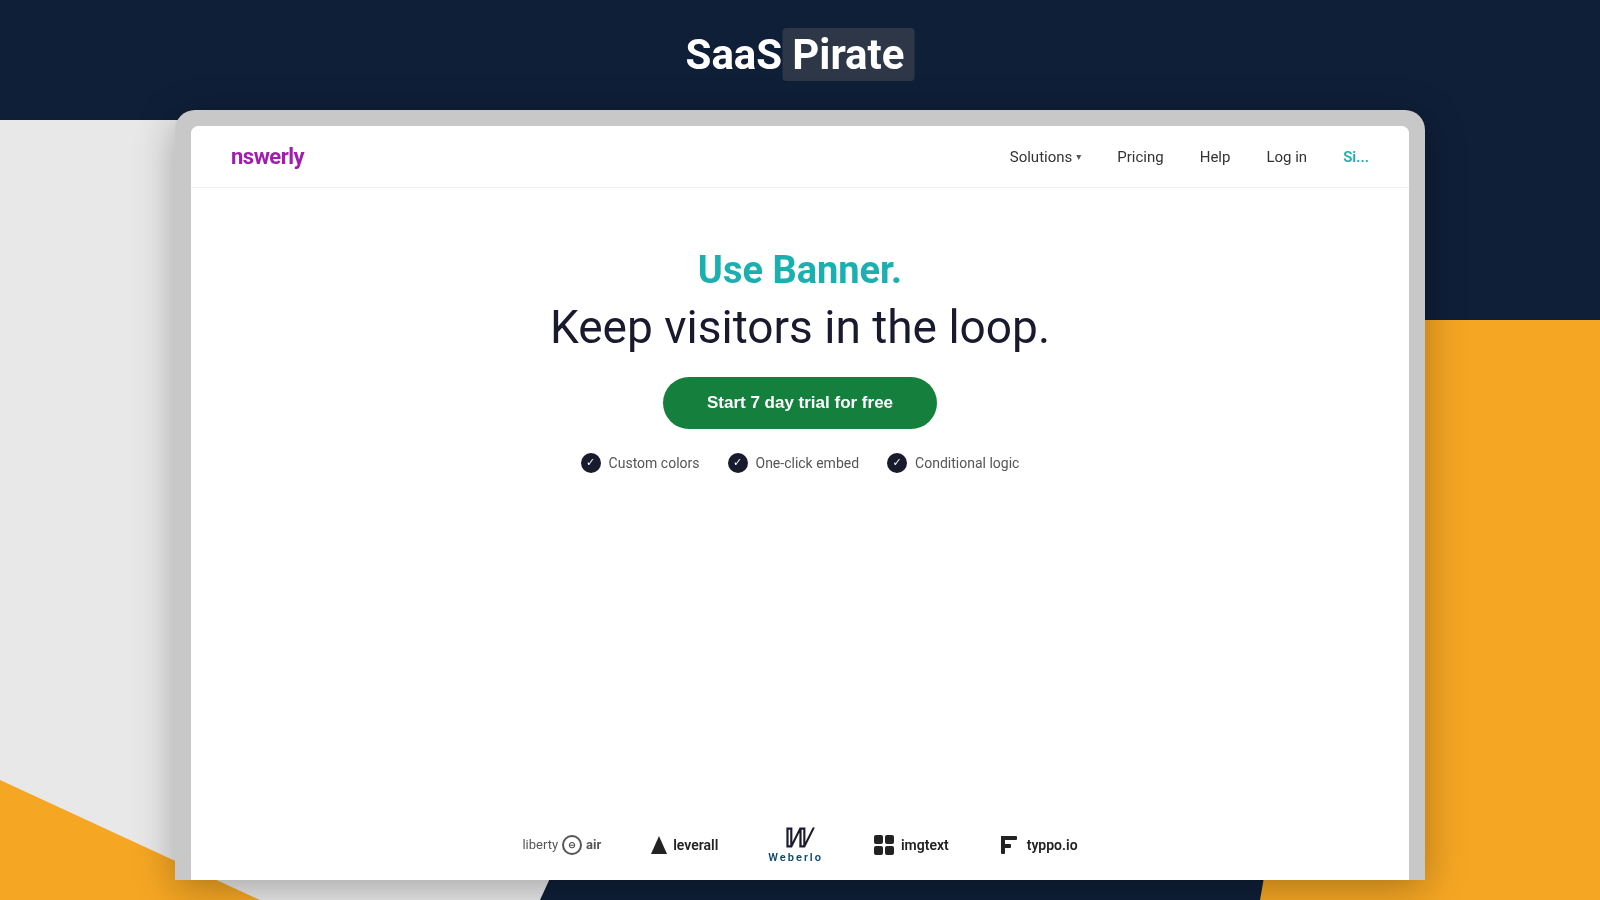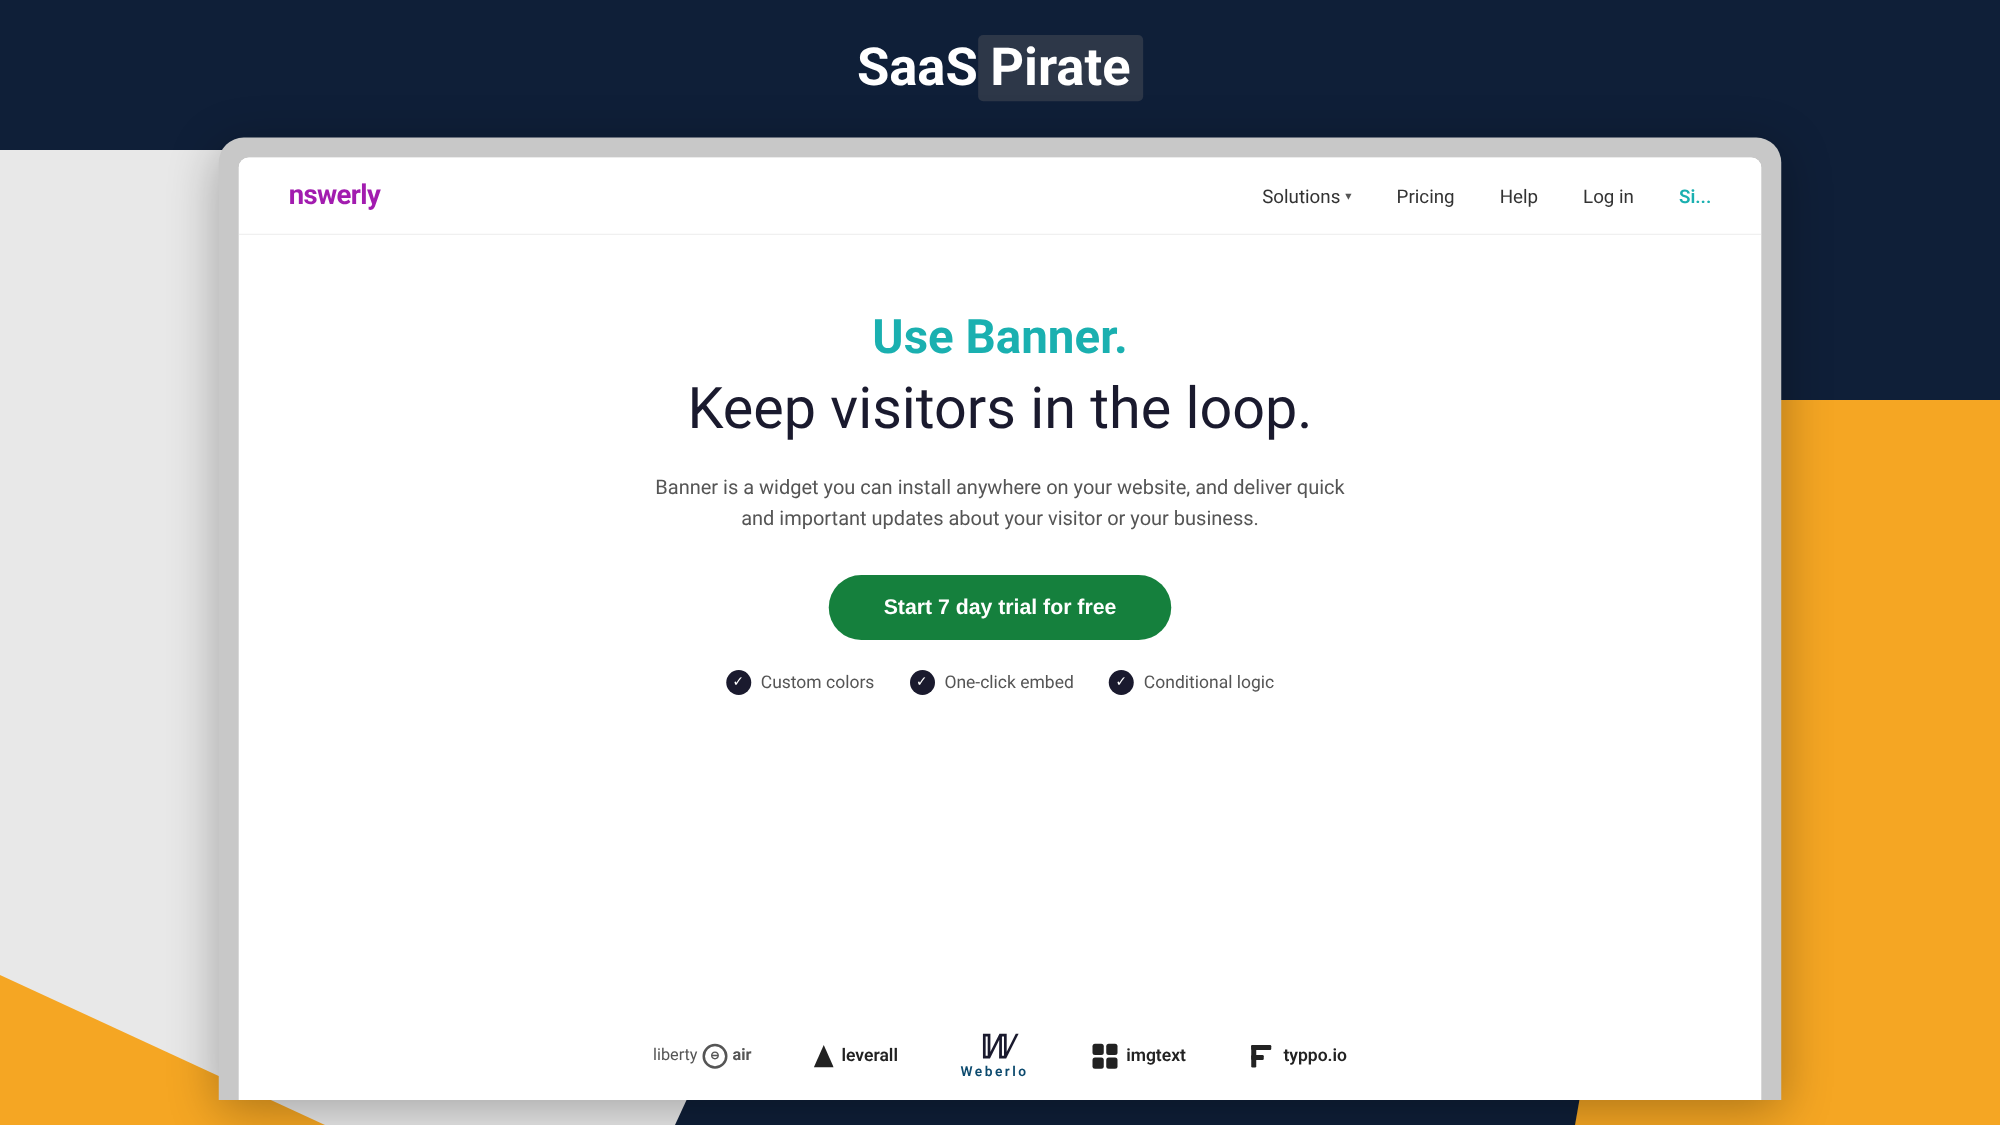--- a/index.html
+++ b/index.html
@@ -283,21 +283,20 @@
           <span class="nav-link">
             <span>Log in</span>
           </span>
           <span class="nav-signin">Si...</span>
         </div>
       </nav>
 
       <div class="hero">
         <h2 class="hero-subtitle">Use Banner.</h2>
         <h1 class="hero-title">Keep visitors in the loop.</h1>
-        <p class="hero-description">Banner is a widget you can install anywhere on your website, and deliver quick and important updates about your visitor or your business.</p>
         <button class="cta-button">Start 7 day trial for free</button>
 
         <div class="features-list">
           <div class="feature-item">
             <span class="feature-check">✓</span>
             <span>Custom colors</span>
           </div>
           <div class="feature-item">
             <span class="feature-check">✓</span>
             <span>One-click embed</span>

